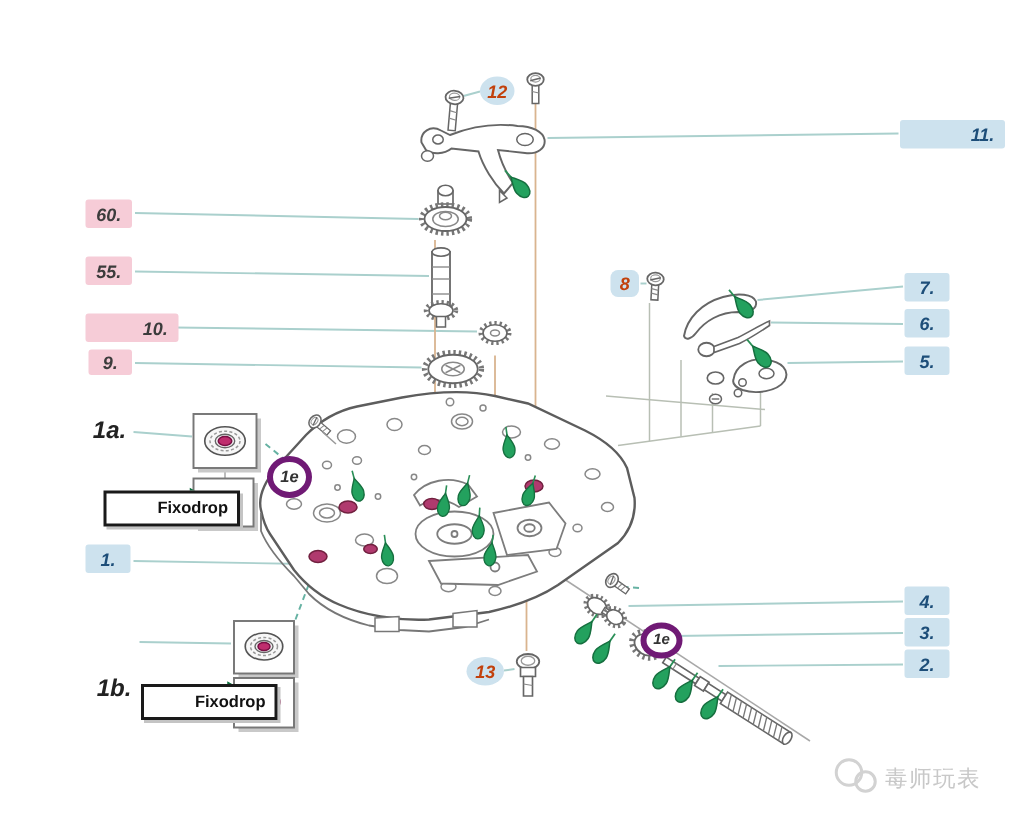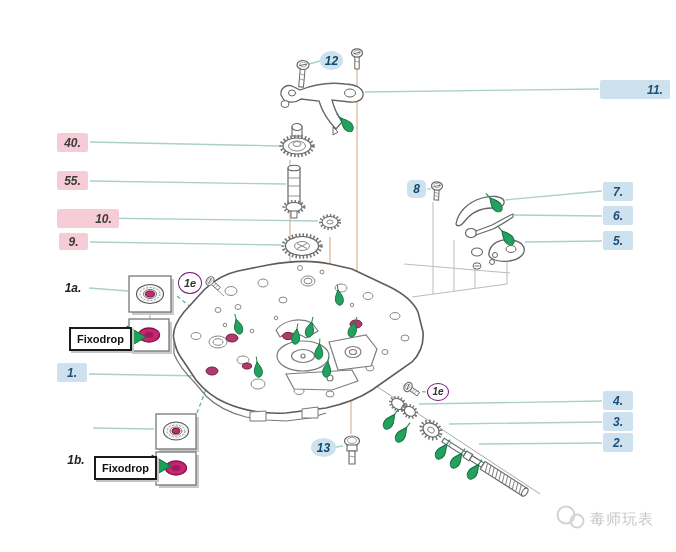--- a/index.html
+++ b/index.html
@@ -3,27 +3,27 @@
 <meta charset="utf-8">
 <style>
   html,body{margin:0;padding:0;background:#fff;}
   .stage{position:relative;width:676px;height:552px;background:#ffffff;overflow:hidden;
          font-family:"Liberation Sans",sans-serif;}
   .stage svg{position:absolute;left:0;top:0;}
   .lbl{position:absolute;display:flex;align-items:center;justify-content:center;
        font-style:italic;font-weight:bold;font-size:12px;line-height:1;}
   .pink{background:#f6ccd7;color:#3c3c3c;width:31px;height:19px;border-radius:2px;}
   .blue{background:#cde2ee;color:#1d4e79;width:30px;height:19px;border-radius:2px;}
-  .bluellipse{background:#cde2ee;color:#0c4a6e;border-radius:50%;}
-  .whitellipse{background:#fff;border:1px solid #701a75;border-radius:50%;
-       color:#333;font-size:11px;}
-  .plain{color:#222;font-size:12px;background:transparent;}
+  .bluellipse{background:#cde2ee;color:#c2410c;border-radius:50%;}
+  .whitellipse{background:#fff;border:4px solid #701a75;border-radius:50%;
+       color:#333;font-size:11px;margin-top:32px;}
+  .plain{color:#222;font-size:16px;background:transparent;}
   .fixo{position:absolute;width:59px;height:20px;background:#fff;border:2px solid #1a1a1a;
        box-shadow:2px 2px 0 #c4c4c4;color:#111;font-weight:bold;font-size:11px;
-       display:flex;align-items:center;justify-content:center;line-height:1;}
+       display:flex;align-items:center;justify-content:center;line-height:1;padding-left:28px;}
   .watermark{position:absolute;left:552px;top:502px;width:124px;height:34px;
        display:flex;align-items:center;color:#c8c8c8;font-size:15px;letter-spacing:1px;}
   .watermark span{margin-left:4px;}
 </style>
 </head>
 <body>
 
 <div class="stage">
 
 <svg width="676" height="552" viewBox="0 0 676 552">
@@ -345,21 +345,21 @@
 
   <g fill="none" stroke="#d2d2d2" stroke-width="2">
     <circle cx="566" cy="515" r="8.5"></circle>
     <circle cx="577" cy="521" r="6.5"></circle>
   </g>
 </svg>
 
 <div class="lbl bluellipse" style="left:320px;top:51px;width:23px;height:19px;">12</div>
 <div class="lbl blue" style="left:600px;top:80px;padding-left:40px;">11.</div>
 
-<div class="lbl pink" style="left:57px;top:133px;">40.</div>
+<div class="lbl pink" style="left:57px;top:133px;">60.</div>
 <div class="lbl pink" style="left:57px;top:171px;">55.</div>
 <div class="lbl pink" style="left:57px;top:209px;padding-left:31px;">10.</div>
 <div class="lbl pink" style="left:59px;top:233px;width:29px;height:17px;">9.</div>
 
 <div class="lbl bluellipse" style="left:407px;top:180px;width:19px;height:18px;border-radius:5px;">8</div>
 <div class="lbl blue" style="left:603px;top:182px;">7.</div>
 <div class="lbl blue" style="left:603px;top:206px;">6.</div>
 <div class="lbl blue" style="left:603px;top:231px;">5.</div>
 
 <div class="lbl plain" style="left:59px;top:279px;width:28px;height:18px;">1a.</div>

